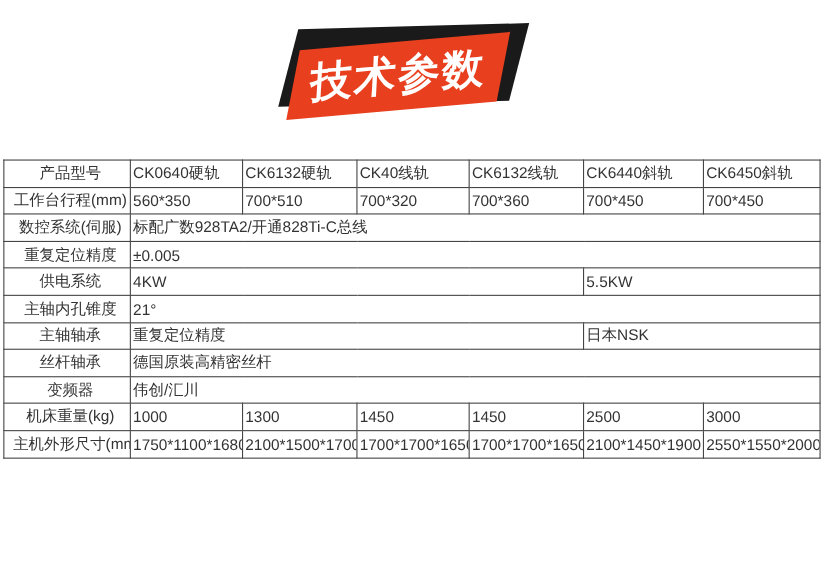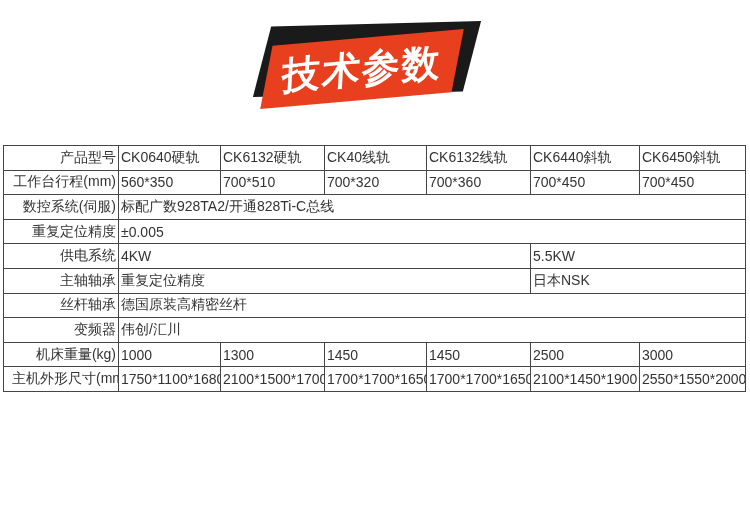--- a/index.html
+++ b/index.html
@@ -31,21 +31,21 @@
     border-collapse:collapse;table-layout:fixed;
   }
   .spec-table td{
     border:1px solid #454545;
     height:23.6px;padding:0 2px;
     font-size:14px;color:#333333;
     vertical-align:middle;
     white-space:nowrap;overflow:hidden;
   }
   .spec-table td.label-cell{
-    text-align:right;padding-left:8px;
+    text-align:center;padding-left:8px;
   }
 </style>
 </head>
 <body>
 
 <div class="banner">
   <div class="banner-shadow" style="background: rgb(26, 26, 26);"></div>
   <div class="banner-plate" style="background: rgb(232, 64, 31);">
     <span class="banner-title">技术参数</span>
   </div>
@@ -87,20 +87,24 @@
       <tr>
         <td class="label-cell">重复定位精度</td>
         <td colspan="6">±0.005</td>
       </tr>
       <tr>
         <td class="label-cell">供电系统</td>
         <td colspan="4">4KW</td>
         <td colspan="2">5.5KW</td>
       </tr>
       <tr>
+        <td class="label-cell">主轴内孔锥度</td>
+        <td colspan="6">21°</td>
+      </tr>
+      <tr>
         <td class="label-cell">主轴轴承</td>
         <td colspan="4">重复定位精度</td>
         <td colspan="2">日本NSK</td>
       </tr>
       <tr>
         <td class="label-cell">丝杆轴承</td>
         <td colspan="6">德国原装高精密丝杆</td>
       </tr>
       <tr>
         <td class="label-cell">变频器</td>

